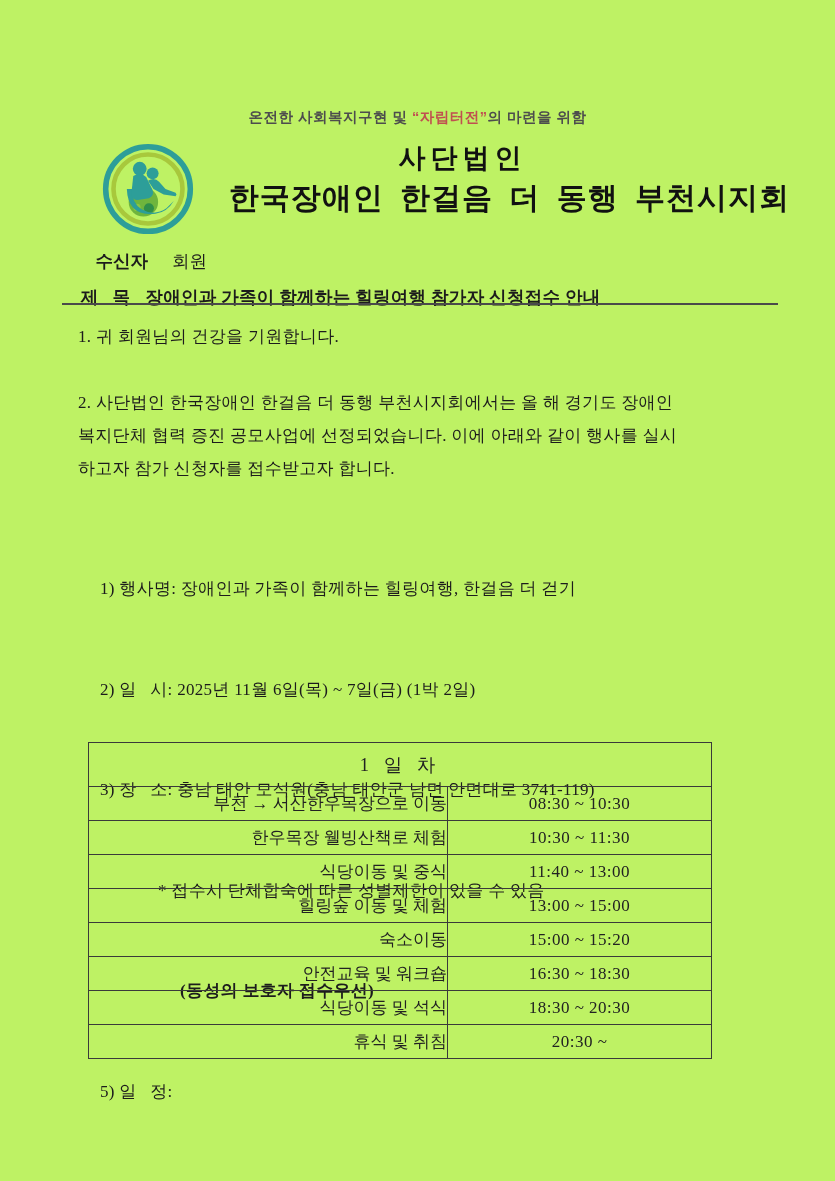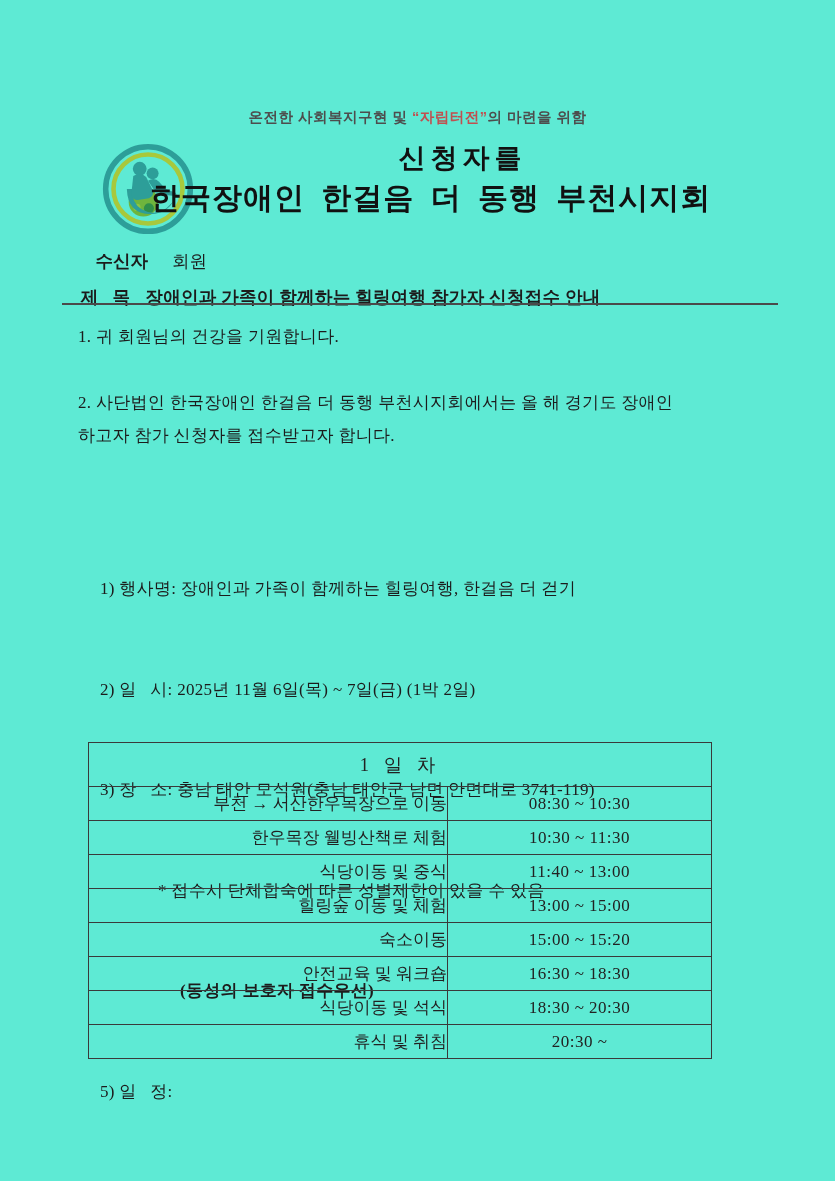--- a/index.html
+++ b/index.html
@@ -1,21 +1,21 @@
 <!DOCTYPE html>
 <html><head>
 <meta charset="utf-8">
 <style>
   * { box-sizing: border-box; margin: 0; padding: 0; }
   html, body { background: #ffffff; }
   .page {
     position: relative;
     width: 835px;
     height: 1181px;
-    background: #5eead4;
+    background: #bef264;
     font-family: "Liberation Serif", serif;
     color: #1c1c1c;
     overflow: hidden;
     margin: 0 auto;
   }
   .tagline {
     position: absolute;
     top: 108px; left: 0; right: 0;
     text-align: center;
     font-family: "Liberation Sans", sans-serif;
@@ -39,21 +39,21 @@
     text-align: center;
     font-family: "Liberation Sans", sans-serif;
     font-size: 27px;
     font-weight: 800;
     letter-spacing: 5px;
     color: #111;
   }
   .org-name {
     position: absolute;
     top: 178px; left: 150px; right: 45px;
-    text-align: left;
+    text-align: right;
     font-family: "Liberation Sans", sans-serif;
     font-size: 30px;
     font-weight: 800;
     letter-spacing: 1px;
     word-spacing: 7px;
     color: #111;
   }
 
   .recipient-row {
     position: absolute;
@@ -150,37 +150,38 @@
       <circle cx="51" cy="71" r="5.5" fill="#2F8F4A"></circle>
       <circle cx="38" cy="70" r="4" fill="#8CC63F"></circle>
       <path d="M27 50 Q28 80 58 77 Q71 75 78 63 L70 71 Q57 80 43 72 Q32 65 33 50 z" fill="#2D9E99"></path>
       <circle cx="41" cy="28" r="7.5" fill="#2D9E99"></circle>
       <circle cx="55" cy="33" r="6.5" fill="#2D9E99"></circle>
       <path d="M34 36 q8 -5 14 1 l7 14 q2 6 -4 9 l-12 2 q-7 0 -7 -8 z" fill="#2D9E99"></path>
       <path d="M50 41 q7 -4 12 1 l7 8 l11 4 q2 2 0 4 l-13 -2 l-11 -6 z" fill="#2D9E99"></path>
     </svg>
   </div>
 
-  <div class="org-type">신청자를</div>
+  <div class="org-type">사단법인</div>
   <div class="org-name">한국장애인 한걸음 더 동행 부천시지회</div>
 
   <div class="recipient-row">
     <span class="label">수신자</span><span class="value">회원</span>
   </div>
 
   <div class="subject-row">
     <span class="label">제   목</span><span class="value">장애인과 가족이 함께하는 힐링여행 참가자 신청접수 안내</span>
   </div>
 
   <div class="rule"></div>
 
   <div class="para1">1. 귀 회원님의 건강을 기원합니다.</div>
 
   <div class="para2">
     <div>2. 사단법인 한국장애인 한걸음 더 동행 부천시지회에서는 올 해 경기도 장애인</div>
+    <div>복지단체 협력 증진 공모사업에 선정되었습니다. 이에 아래와 같이 행사를 실시</div>
     <div>하고자 참가 신청자를 접수받고자 합니다.</div>
   </div>
 
   <div class="items">
     <div>1) 행사명: 장애인과 가족이 함께하는 힐링여행, 한걸음 더 걷기</div>
     <div>2) 일   시: 2025년 11월 6일(목) ~ 7일(금) (1박 2일)</div>
     <div>3) 장   소: 충남 태안 모석원(충남 태안군 남면 안면대로 3741-119)</div>
     <div class="note1">* 접수시 단체합숙에 따른 성별제한이 있을 수 있음</div>
     <div class="note2">(동성의 보호자 접수우선)</div>
     <div>5) 일   정:</div>

